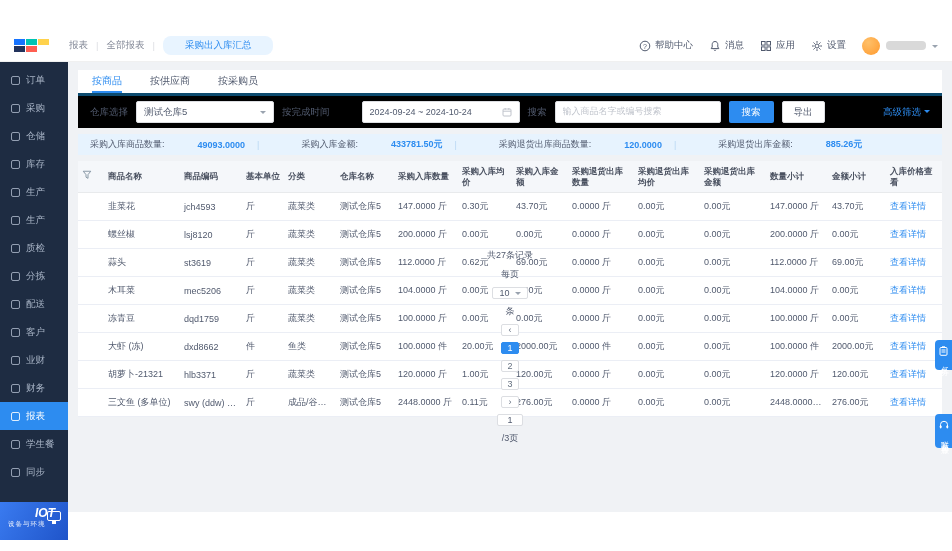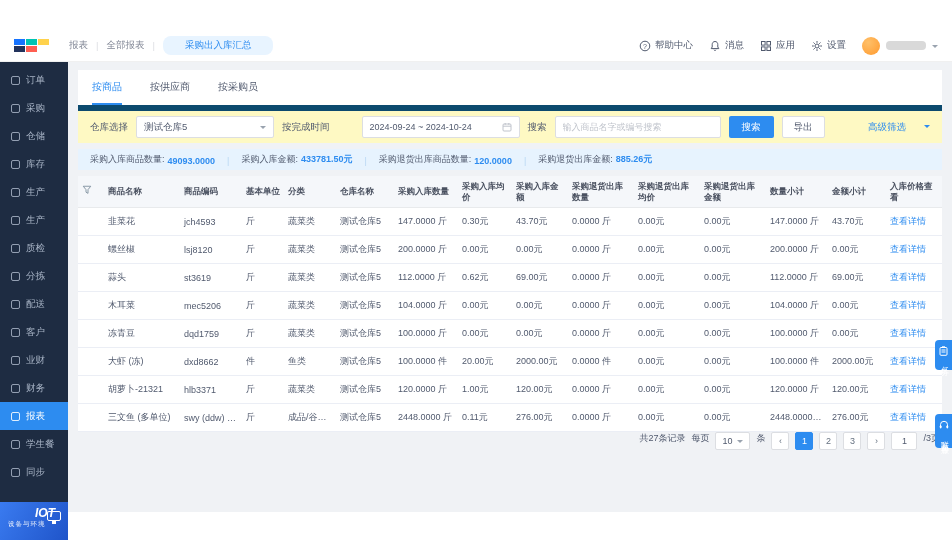--- a/index.html
+++ b/index.html
@@ -36,57 +36,57 @@
   .iot-title { font-size:12px; font-weight:bold; font-style:italic; line-height:13px;margin-left:27px; }
   .iot-sub { font-size:6.5px; letter-spacing:1px; opacity:.92; }
   .iot-icon { position:absolute; right:7px; top:9px; width:14px; height:10px; border:1px solid #fff; border-radius:2px; }
   .iot-icon::after { content:""; position:absolute; left:4px; bottom:-4px; width:4px; height:3px; background:#fff; }
 
   
   .main { position:absolute; left:68px; top:62px; width:884px; height:478px; background:#fff; }
   .content { background:#f0f2f5; height:450px; padding:8px 10px 0; }
 
   .panel { background:#fff; }
-  .tabs { height:41px; display:flex; align-items:stretch; gap:28px; padding:0 14px; border-bottom:6px solid #0c4a6e; }
+  .tabs { height:26px; display:flex; align-items:stretch; gap:28px; padding:0 14px; border-bottom:3px solid #0c4a6e; }
   .tab { font-size:10px; color:#515a6e; display:flex; align-items:center; border-bottom:2px solid transparent; cursor:pointer; }
   .tab.active { color:#2d8cf0; border-bottom-color:#2d8cf0; }
 
-  .filters { height:32px; display:flex; align-items:center; gap:8px; padding:0 12px; font-size:9.5px; background:#fef9c3; }
+  .filters { height:32px; display:flex; align-items:center; gap:8px; padding:0 12px; font-size:9.5px; background:#000000; }
   .f-label { color:#515a6e; white-space:nowrap; }
   .box { height:22px; border:1px solid #dcdee2; border-radius:2px; background:#fff;
          display:flex; align-items:center; padding:0 7px; gap:6px; cursor:pointer; white-space:nowrap; }
   .warehouse-box { width:138px; justify-content:space-between; }
   .date-box { width:158px; justify-content:space-between; font-size:9px;margin-left:24px; }
   .search-input { width:166px; height:22px; border:1px solid #dcdee2; border-radius:2px; padding:0 7px;
-                  font-size:9px; color:#515a6e; outline:none; font-family:Liberation Sans, sans-serif; }
+                  font-size:9px; color:#515a6e; outline:none; font-family:Liberation Mono, monospace; }
   .search-input::placeholder { color:#c0c4cc; }
   .btn-primary { height:22px; background:#2d8cf0; color:#fff; border:none; border-radius:2px;
                  padding:0 13px; font-size:9.5px; cursor:pointer; font-family:inherit; }
   .btn-plain { height:22px; background:#fff; border:1px solid #dcdee2; border-radius:2px; color:#515a6e;
                padding:0 11px; font-size:9.5px; cursor:pointer; font-family:inherit; }
-  .advanced { margin-left:auto; color:#2d8cf0; display:flex; gap:18px; cursor:pointer; }
+  .advanced { margin-left:auto; color:#2d8cf0; display:flex; gap:3px; cursor:pointer; }
   .caret-blue { width:0; height:0; border:3.5px solid transparent; border-top-color:#2d8cf0; margin-top:4px; }
 
   .summary { margin-top:6px; background:#e7f3fe; padding:4px 12px; font-size:9px; display:flex; align-items:center; }
-  .sum-item { display:inline-flex; align-items:flex-end; }
+  .sum-item { display:inline-flex; align-items:center;gap:30px; }
   .sum-item + .sum-item::before { content:"|"; color:#b9d7f3; margin:0 12px; }
   .sum-label { color:#515a6e; }
   .sum-value { color:#2d8cf0; font-weight:bold; margin-left:3px; }
 
   .table-wrap { margin-top:6px; background:#fff; }
   table.grid { width:100%; border-collapse:collapse; table-layout:fixed; }
   .grid th { background:#f5f7fa; font-size:8.5px; color:#4a5160; font-weight:bold; text-align:left;
              padding:5px 4px; line-height:1.25; border-bottom:1px solid #e8eaec; }
   .grid td { font-size:9px; color:#515a6e; padding:0 4px; height:28px; border-bottom:1px solid #ebeef5;
              overflow:hidden; white-space:nowrap; text-overflow:ellipsis; }
   .c-icon { text-align:center; }
   .link { color:#2d8cf0; text-decoration:none; cursor:pointer; }
 
-  .pagination { height:28px; display:flex; align-items:flex-start; justify-content:flex-end; gap:6px;
-                font-size:9px; color:#515a6e; padding:0 2px; }
+  .pagination { height:28px; display:flex; align-items:center; justify-content:flex-end; gap:6px;
+                font-size:9px; color:#515a6e; padding:0 2px;flex-direction:column; }
   .pp-select { height:18px; border:1px solid #dcdee2; border-radius:2px; background:#fff;
                display:inline-flex; align-items:center; gap:5px; padding:0 6px; cursor:pointer; }
   .page-btn { min-width:18px; height:18px; border:1px solid #dcdee2; border-radius:2px; background:#fff;
               display:inline-flex; align-items:center; justify-content:center; padding:0 4px; cursor:pointer; color:#657180; }
   .page-btn.active { background:#2d8cf0; border-color:#2d8cf0; color:#fff; }
   .jump-input { width:26px; height:18px; border:1px solid #dcdee2; border-radius:2px; text-align:center;
                 font-size:9px; color:#515a6e; outline:none; font-family:inherit; }
 
   
   .fab { position:absolute; right:0; background:#2d8cf0; color:#fff; border-radius:4px 0 0 4px;

